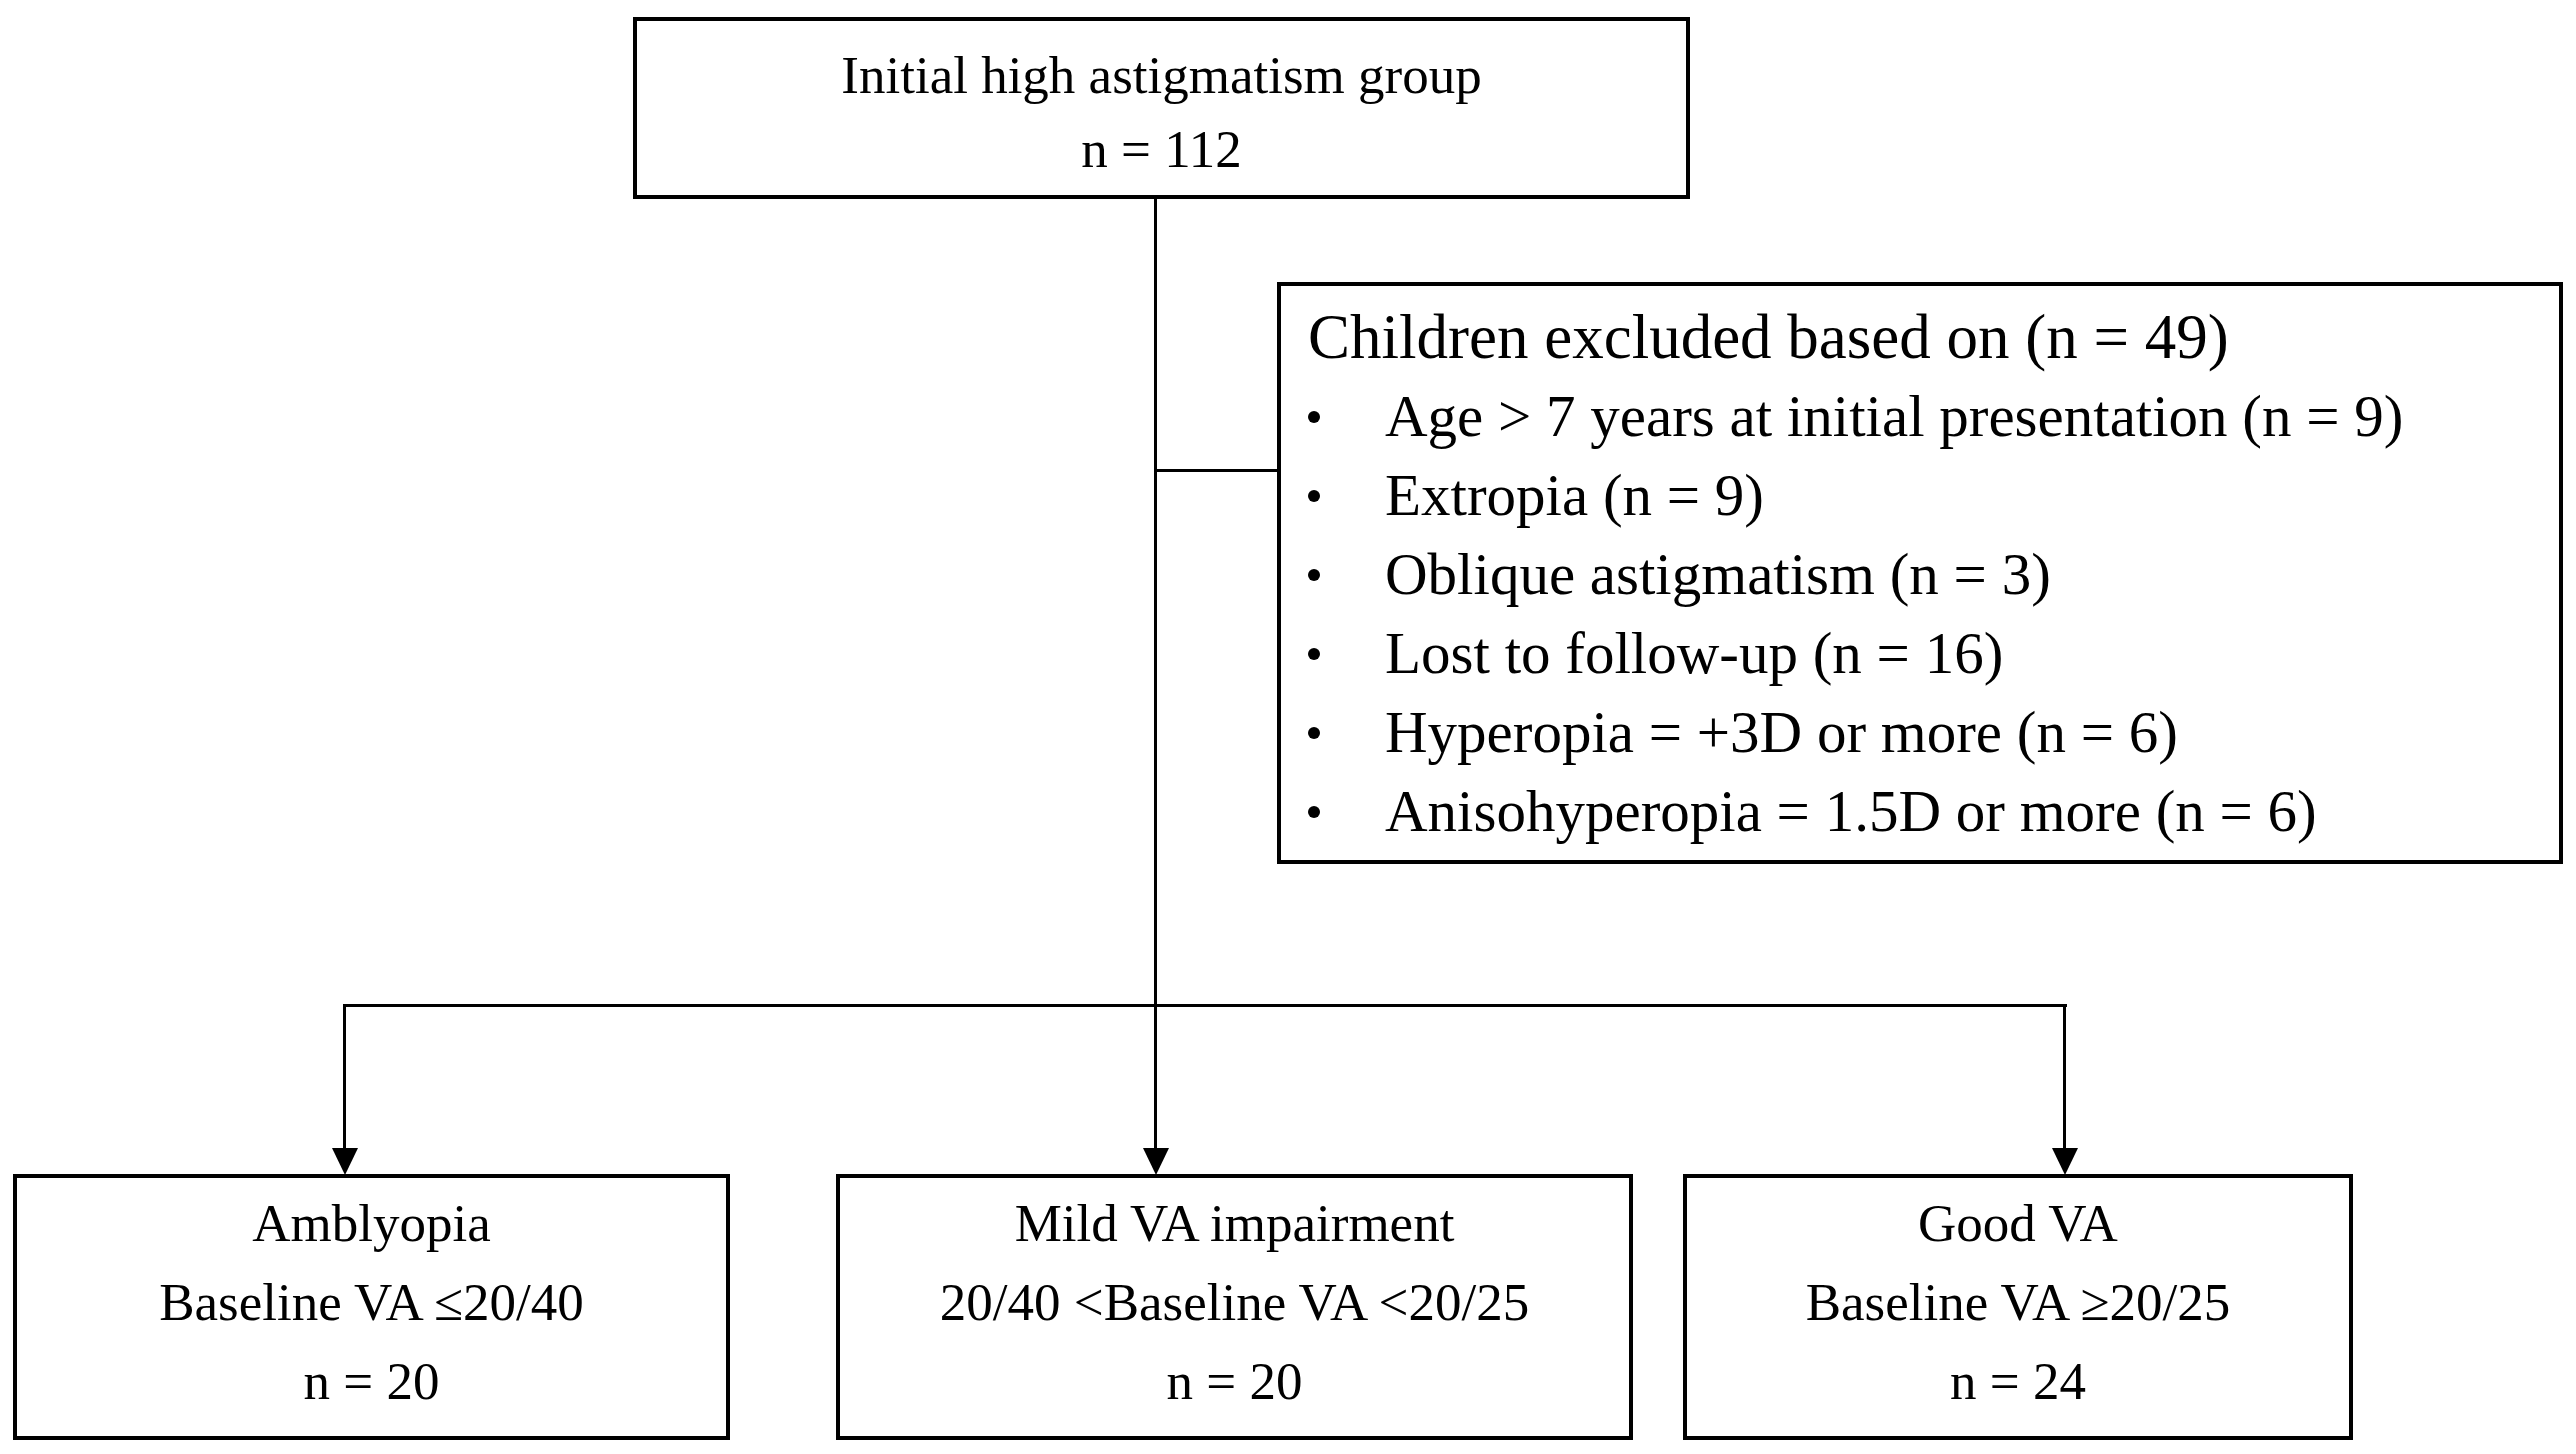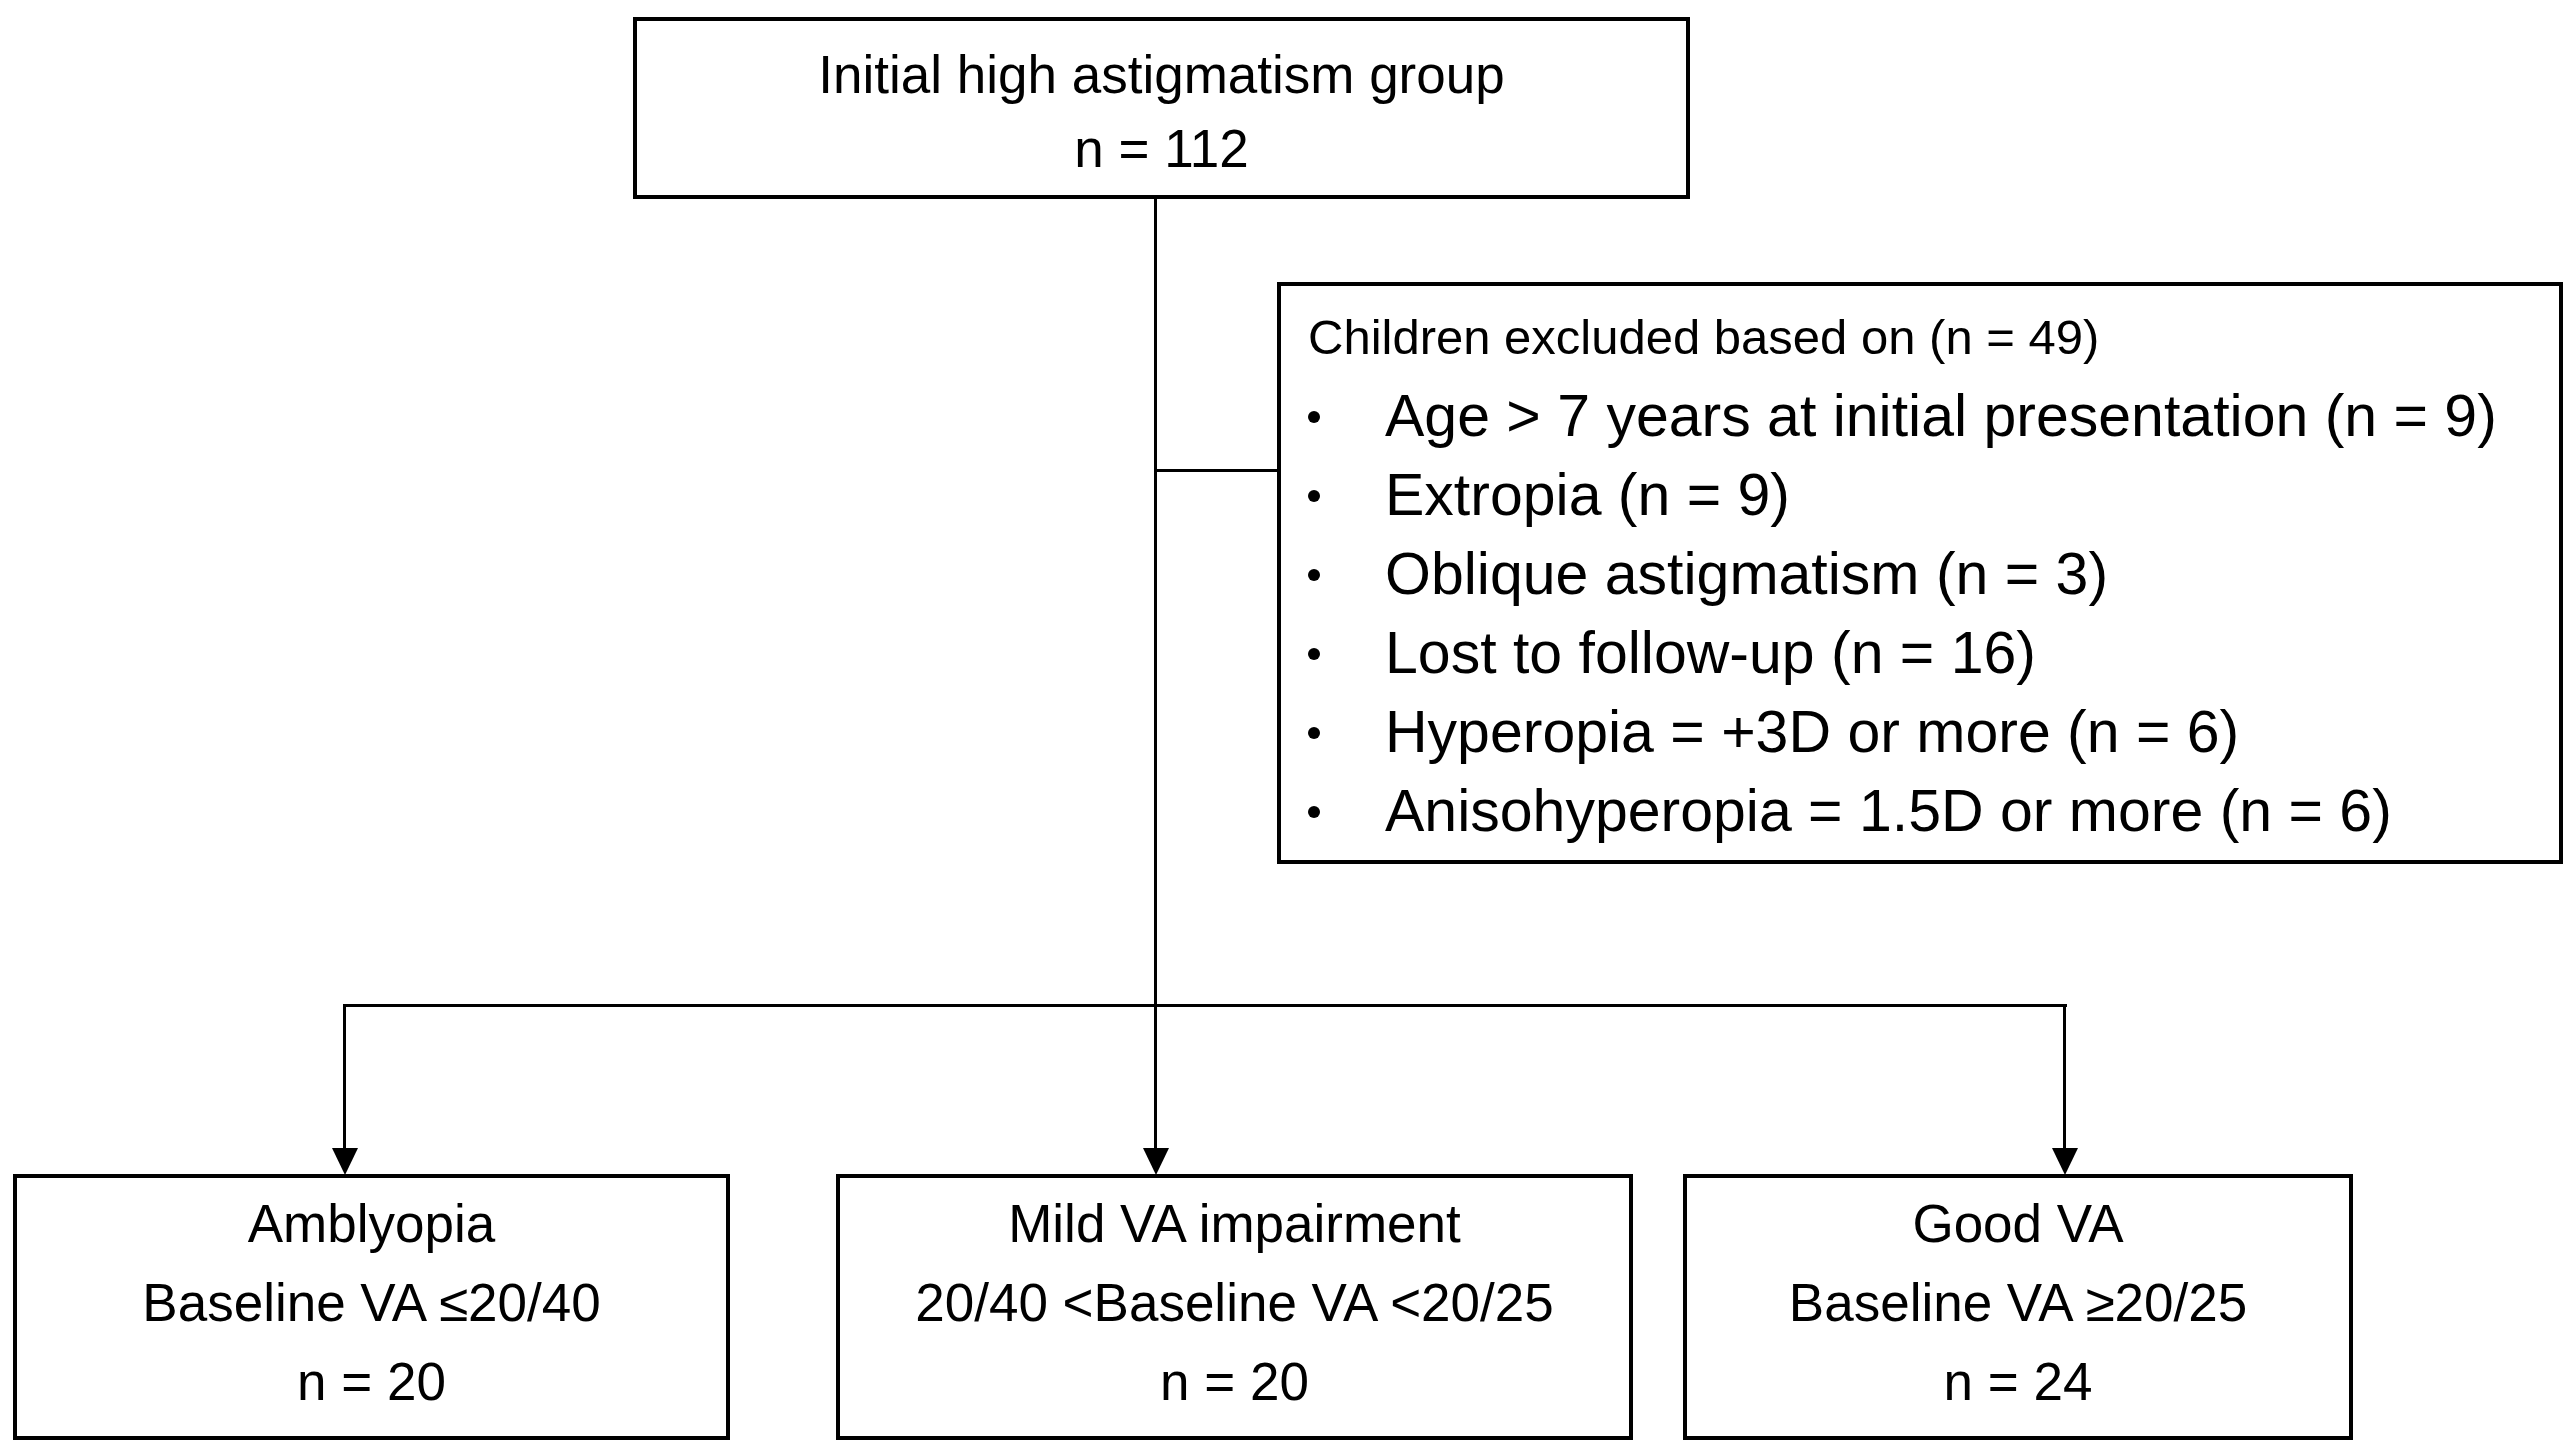--- a/index.html
+++ b/index.html
@@ -5,21 +5,21 @@
   html, body {
     margin: 0;
     padding: 0;
     background: #ffffff;
   }
   #canvas {
     position: relative;
     width: 2576px;
     height: 1454px;
     background: #ffffff;
-    font-family: Liberation Sans, sans-serif;
+    font-family: Liberation Serif, serif;
     color: #000000;
   }
   .box {
     position: absolute;
     background: #ffffff;
     border: 4.3px solid #000000;
     box-sizing: border-box;
     text-align: center;
   }
   .box .bline {
@@ -30,21 +30,21 @@
   #top-box .bline { line-height: 74px; }
   #top-box { padding-top: 17px; }
   .outcome { padding-top: 6px; }
 
   
   #exclusion-box {
     text-align: left;
     padding: 12px 15.4px 8.6px 0;
   }
   #exclusion-box .title {
-    font-size: 49px;
+    font-size: 63px;
     line-height: 79px;
     padding-left: 27px;
     white-space: nowrap;
   }
   .bullet-row {
     position: relative;
     font-size: 59px;
     line-height: 79px;
     padding-left: 104px;
     white-space: nowrap;

